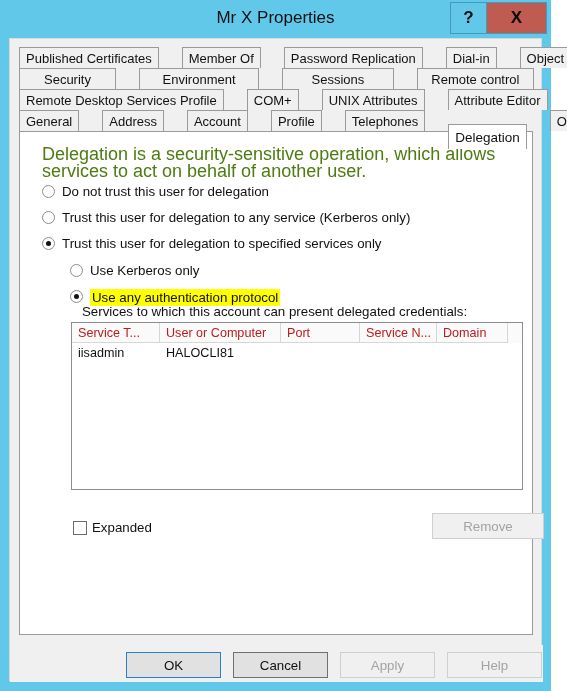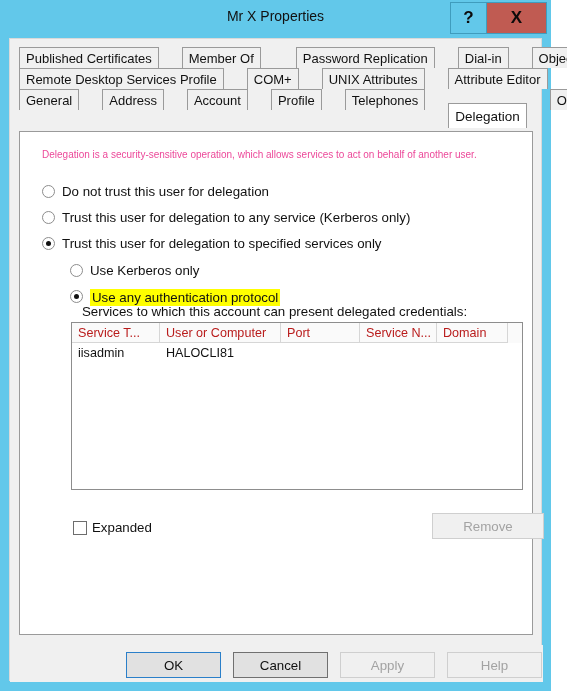--- a/index.html
+++ b/index.html
@@ -19,21 +19,21 @@
   
   #titlebar {
     position: relative;
     height: 38px;
     background: #62c8ea;
   }
   #title-text {
     position: absolute;
     left: 0; right: 0; top: 8px;
     text-align: center;
-    font-size: 14px;
+    font-size: 17px;
     color: #111111;
   }
   #titlebar-buttons {
     position: absolute;
     right: 4px; top: 2px;
     display: flex;
   }
   .tb-btn {
     width: 37px; height: 32px;
     border: 1px solid #3f9cbd;
@@ -84,21 +84,21 @@
     position: absolute;
     left: 9px; top: 92px;
     width: 514px; height: 504px;
     background: #ffffff;
     border: 1px solid #9a9a9a;
   }
   #desc {
     position: absolute;
     left: 22px; top: 14px;
     width: 470px;
-    font-size: 10px; color: #ec4899;
+    font-size: 18px; color: #4d7c0f;
     line-height: 17px;
   }
   .radio-row {
     position: absolute;
     display: flex; align-items: flex-start;
     font-size: 13.3px; color: #111;
     cursor: pointer;
   }
   .radio {
     width: 13px; height: 13px;
@@ -233,23 +233,29 @@
       <div class="tb-btn" id="close-btn">X</div>
     </div>
   </div>
 
   <div id="dialog">
 
     <div id="tabstrip">
         <div class="tab-row">
           <div class="tab" style="width: 152px;">Published Certificates</div>
           <div class="tab" style="width: 109px;">Member Of</div>
-          <div class="tab" style="width: 172px; margin-left: 12px;">Password Replication</div>
+          <div class="tab" style="width: 172px;">Password Replication</div>
           <div class="tab" style="width: 76px;">Dial-in</div>
           <div class="tab" style="width: 63px;">Object</div>
+        </div>
+        <div class="tab-row">
+          <div class="tab" style="width: 128px;">Security</div>
+          <div class="tab" style="width: 160px;">Environment</div>
+          <div class="tab" style="width: 148px;">Sessions</div>
+          <div class="tab" style="width: 156px;">Remote control</div>
         </div>
         <div class="tab-row">
           <div class="tab" style="width: 207px;">Remote Desktop Services Profile</div>
           <div class="tab" style="width: 82px;">COM+</div>
           <div class="tab" style="width: 115px;">UNIX Attributes</div>
           <div class="tab" style="width: 110px;">Attribute Editor</div>
         </div>
         <div class="tab-row">
           <div class="tab" style="width: 64px;">General</div>
           <div class="tab" style="width: 70px;">Address</div>

